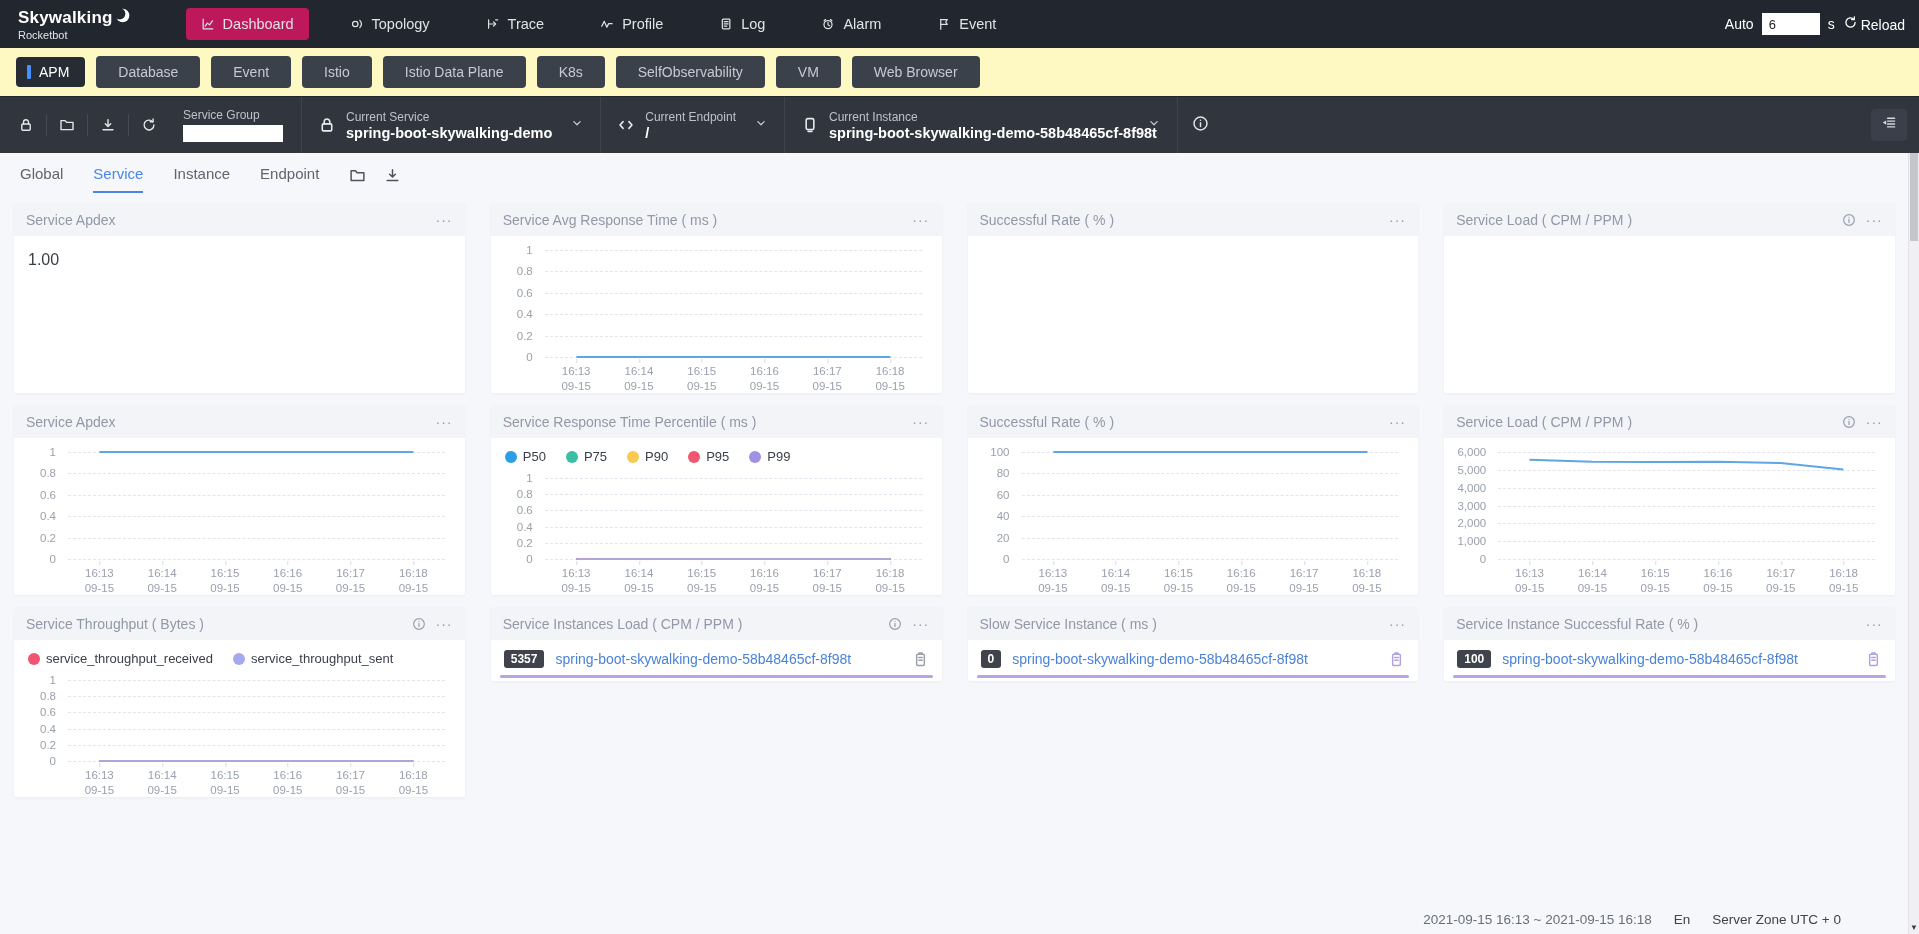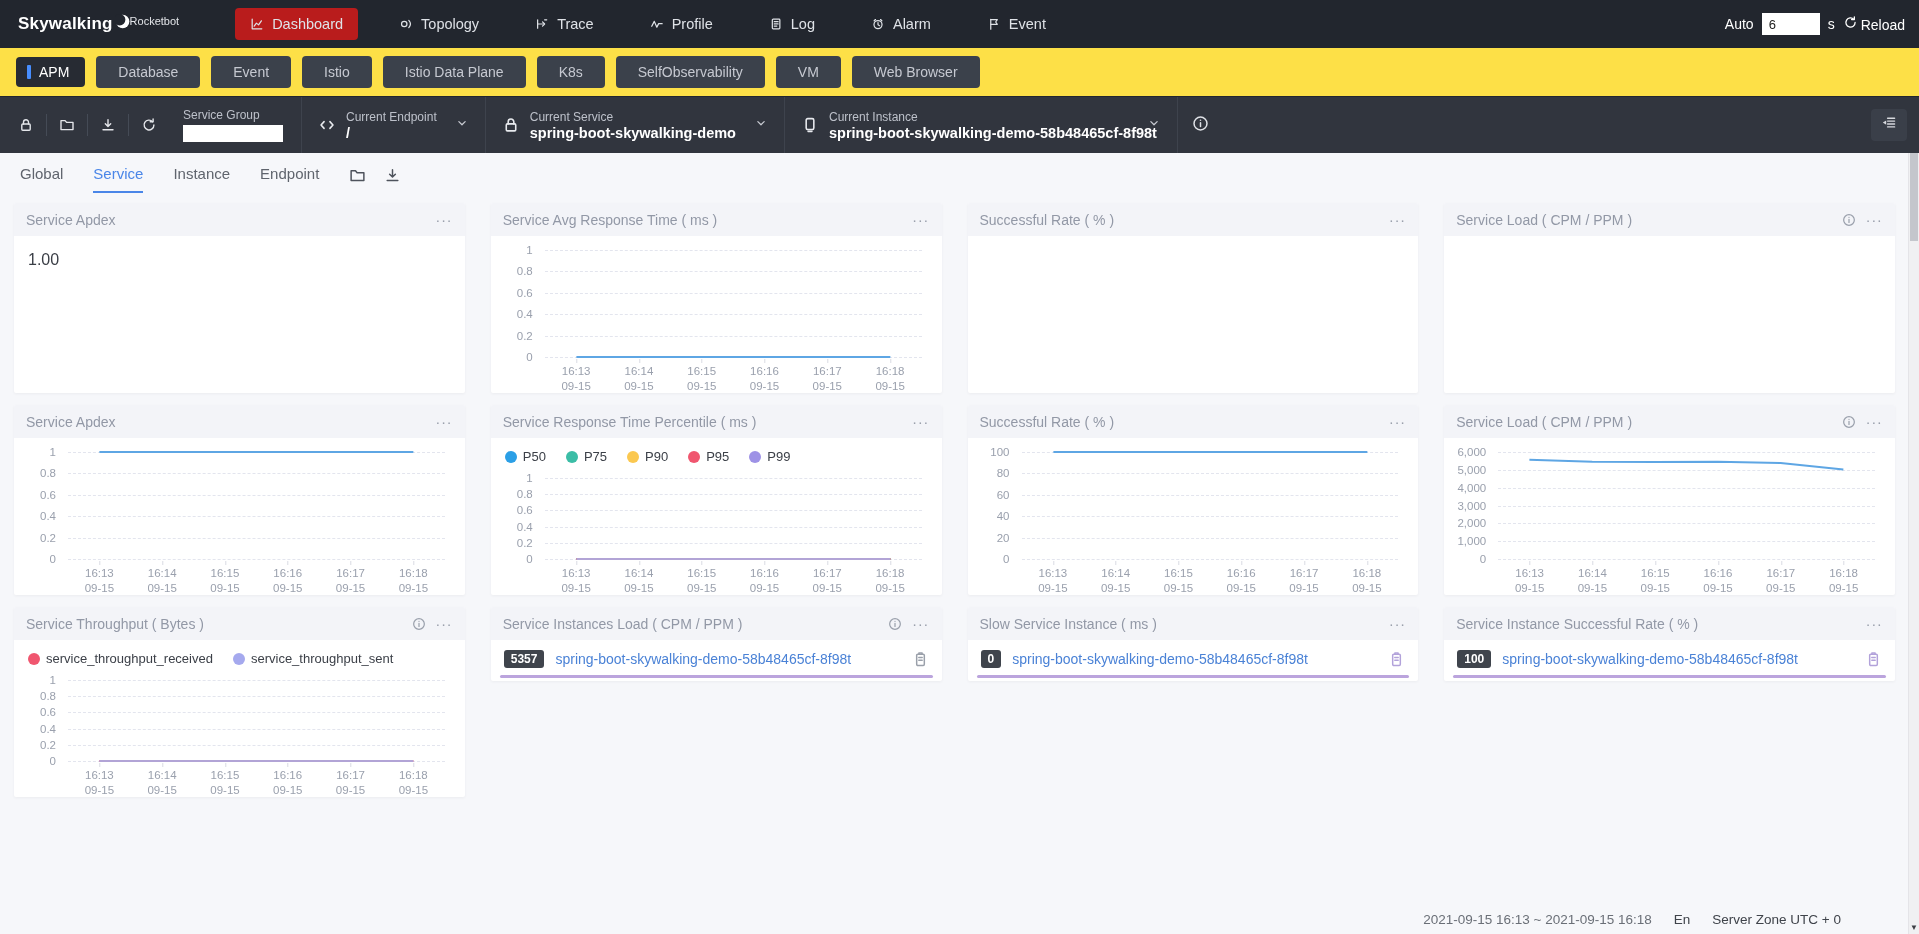--- a/index.html
+++ b/index.html
@@ -1,34 +1,34 @@
 <!DOCTYPE html>
 <html><head>
 <meta charset="utf-8">
 <style>
   * { box-sizing: border-box; }
   html,body { margin:0; padding:0; background:#f6f7fa; font-family:"Liberation Sans",sans-serif; }
   .app { position:relative; width:1919px; height:934px; overflow:hidden; background:#f6f7fa; }
 
   
   .navbar { height:48px; background:#22262e; display:flex; align-items:center; padding:0 14px 0 18px; color:#e8eaee; }
-  .logo { display:flex; flex-direction:row; margin-right:56px; cursor:pointer; }
+  .logo { display:flex; flex-direction:column; margin-right:56px; cursor:pointer; }
   .logo-row { display:flex; align-items:flex-start; gap:2px; }
   .logo-title { font-weight:bold; font-size:17px; letter-spacing:.2px; color:#fff; }
   .logo-sub { font-size:11px; color:#e2e4e8; margin-top:1px; }
   .nav-menu { display:flex; align-items:center; gap:26px; }
   .nav-item { display:flex; align-items:center; gap:8px; font-size:14.5px; color:#dfe2e7; padding:8px 15px; border-radius:4px; cursor:pointer; }
-  .nav-item.active { background:#b91c1c; }
+  .nav-item.active { background:#be185d; }
   .nav-item svg { display:block; }
   .nav-right { margin-left:auto; display:flex; align-items:center; gap:8px; font-size:14px; color:#fff; }
   .auto-input { width:58px; height:22px; border:none; background:#fff; color:#222; font-size:13px; padding:2px 7px; font-family:inherit; }
   .reload-btn { display:flex; align-items:flex-end; gap:3px; cursor:pointer; font-size:14px; }
 
   
-  .tabsbar { height:48px; background:#fde047; display:flex; align-items:center; padding:0 16px; gap:11px; }
+  .tabsbar { height:48px; background:#fef9c3; display:flex; align-items:center; padding:0 16px; gap:11px; }
   .tab-pill { background:#3b414b; color:#c6c9d1; font-size:14px; padding:8px 22px; border-radius:4px; cursor:pointer; white-space:nowrap; }
   .tab-pill.active { background:#272b33; color:#fff; display:flex; align-items:center; gap:8px; padding:7px 16px 7px 11px; }
   .tab-accent { width:4px; height:14px; border-radius:1px; display:inline-block; }
 
   
   .toolbar { height:57px; background:#31353e; border-top:1px solid #22262e; display:flex; align-items:center; color:#e8eaee; }
   .tool-icons { display:flex; align-items:center; height:100%; padding-left:6px; }
   .tool-icon { padding:0 12px; height:22px; display:flex; align-items:center; border-right:1px solid #454b56; color:#e4e6ea; cursor:pointer; }
   .tool-icon:last-child { border-right:none; }
   .sg { display:flex; flex-direction:column; margin:0 18px 0 14px; gap:3px; }
@@ -219,38 +219,38 @@
           </svg>
         </span>
       </div>
     <div class="sg">
       <div class="sg-label">Service Group</div>
       <input class="sg-input" value="" style="">
     </div>
     <div class="selectors" id="toolbar-selectors">
         <div class="selector">
           <svg class="" width="18" height="18" viewBox="0 0 16 16" fill="none" stroke="currentColor" stroke-width="1.4" stroke-linecap="round" stroke-linejoin="round">
+            <rect x="3.8" y="7" width="8.4" height="6.2" rx="1"></rect>
+            <path d="M5.5 7V5.2a2.5 2.5 0 0 1 5 0V7"></path>
+          </svg>
+          <div class="selector-texts">
+            <div class="selector-label">Current Service</div>
+            <div class="selector-value">spring-boot-skywalking-demo</div>
+          </div>
+          <span class="chev"><svg class="" width="14" height="14" viewBox="0 0 16 16" fill="none" stroke="currentColor" stroke-width="1.4" stroke-linecap="round" stroke-linejoin="round">
+              <path d="M4.4 6.4 8 10l3.6-3.6"></path>
+            </svg></span>
+        </div>
+        <div class="selector">
+          <svg class="" width="18" height="18" viewBox="0 0 16 16" fill="none" stroke="currentColor" stroke-width="1.4" stroke-linecap="round" stroke-linejoin="round">
             <path d="M5.4 5 2.7 8l2.7 3M10.6 5l2.7 3-2.7 3"></path>
           </svg>
           <div class="selector-texts">
             <div class="selector-label">Current Endpoint</div>
             <div class="selector-value">/</div>
-          </div>
-          <span class="chev"><svg class="" width="14" height="14" viewBox="0 0 16 16" fill="none" stroke="currentColor" stroke-width="1.4" stroke-linecap="round" stroke-linejoin="round">
-              <path d="M4.4 6.4 8 10l3.6-3.6"></path>
-            </svg></span>
-        </div>
-        <div class="selector">
-          <svg class="" width="18" height="18" viewBox="0 0 16 16" fill="none" stroke="currentColor" stroke-width="1.4" stroke-linecap="round" stroke-linejoin="round">
-            <rect x="3.8" y="7" width="8.4" height="6.2" rx="1"></rect>
-            <path d="M5.5 7V5.2a2.5 2.5 0 0 1 5 0V7"></path>
-          </svg>
-          <div class="selector-texts">
-            <div class="selector-label">Current Service</div>
-            <div class="selector-value">spring-boot-skywalking-demo</div>
           </div>
           <span class="chev"><svg class="" width="14" height="14" viewBox="0 0 16 16" fill="none" stroke="currentColor" stroke-width="1.4" stroke-linecap="round" stroke-linejoin="round">
               <path d="M4.4 6.4 8 10l3.6-3.6"></path>
             </svg></span>
         </div>
         <div class="selector">
           <svg class="" width="18" height="18" viewBox="0 0 16 16" fill="none" stroke="currentColor" stroke-width="1.4" stroke-linecap="round" stroke-linejoin="round">
             <rect x="4.6" y="2.3" width="6.8" height="9.8" rx="1.4"></rect>
             <path d="M6.3 13.8h3.4"></path>
           </svg>

